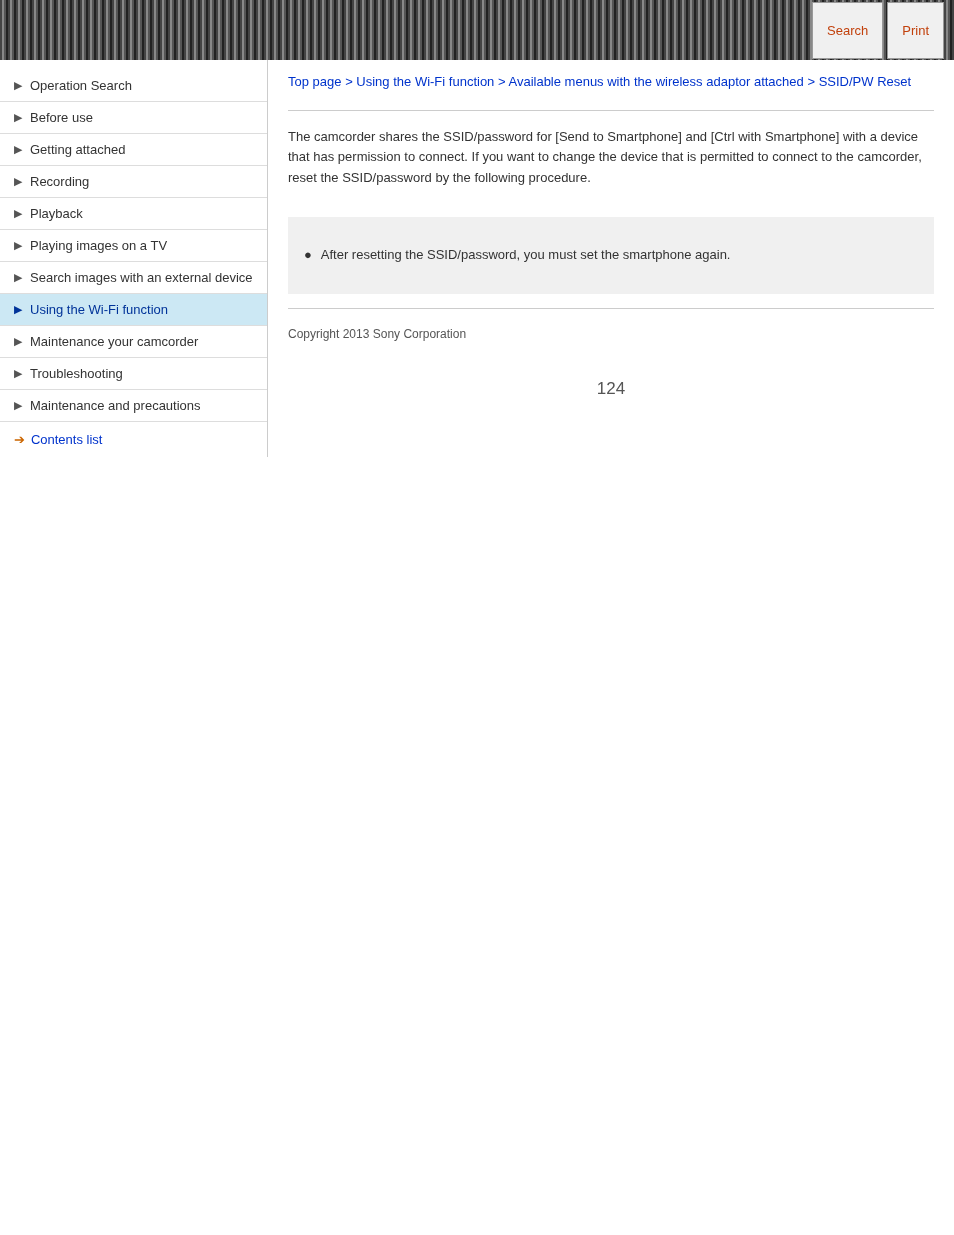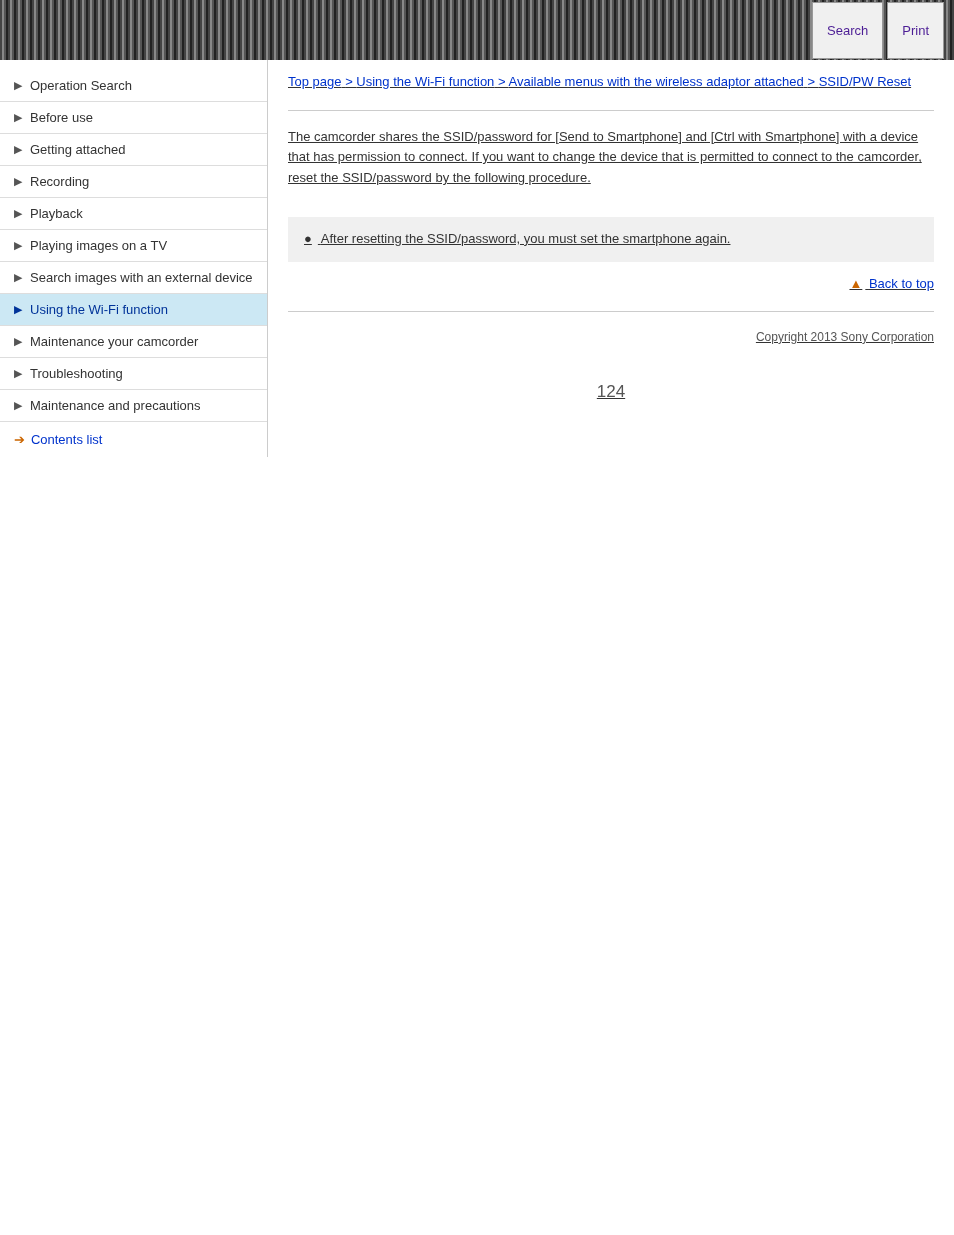--- a/index.html
+++ b/index.html
@@ -18,21 +18,21 @@
     .header-buttons {
       display: flex;
       gap: 4px;
     }
     .header-btn {
       background: #f0f0f0;
       border: 1px solid #999;
       padding: 20px 14px;
       font-size: 13px;
       cursor: pointer;
-      color: #4c1d95;
+      color: #c2410c;
     }
 
     
     .main-layout {
       display: flex;
       width: 954px;
     }
 
     
     .sidebar {
@@ -75,21 +75,20 @@
     }
     .contents-list-link .arrow-icon {
       margin-right: 6px;
       color: #cc6600;
     }
 
     
     .content-area {
       flex: 1;
       padding: 0 20px 20px 20px;
-      text-decoration: underline;
     }
 
     
     .breadcrumb {
       padding: 12px 0 10px 0;
       font-size: 13px;
       color: #0033cc;
       line-height: 1.5;
     }
     .breadcrumb a {
@@ -132,21 +131,21 @@
       border: 1px solid #333;
       padding: 1px 6px;
       font-size: 12px;
       font-family: monospace;
       background: #fff;
     }
 
     .note-box {
       background: #f0f0f0;
       border: none;
-      padding: 12px 16px;
+      padding: 28px 16px;
       margin-bottom: 14px;
       font-size: 13px;
       line-height: 1.6;
     }
     .note-box .bullet {
       margin-right: 6px;
     }
 
     .back-to-top {
       text-align: right;
@@ -163,21 +162,21 @@
       color: #cc6600;
       margin-right: 3px;
     }
 
     .footer-divider {
       border: none;
       border-top: 1px solid #ccc;
       margin: 10px 0;
     }
     .footer-text {
-      text-align: right;
+      text-align: left;
       font-size: 12px;
       color: #555;
       padding: 8px 0;
     }
     .page-number {
       text-align: center;
       font-size: 17px;
       color: #555;
       padding: 30px 0 10px 0;
     }
@@ -263,26 +262,20 @@
     <hr class="page-divider">
 
     <p class="main-text">The camcorder shares the SSID/password for [Send to Smartphone] and [Ctrl with Smartphone] with a device that has permission to connect. If you want to change the device that is permitted to connect to the camcorder, reset the SSID/password by the following procedure.</p>
 
 
     <div class="note-box">
       <span class="bullet">●</span>
       <span>After resetting the SSID/password, you must set the smartphone again.</span>
     </div>
 
-    <div class="back-to-top">
-      <a href="#">
-        <span class="triangle-up">▲</span>
-        <span>Back to top</span>
-      </a>
-    </div>
 
     <hr class="footer-divider">
 
     <div class="footer-text">Copyright 2013 Sony Corporation</div>
 
     <div class="page-number">124</div>
 
   </div>
 </div>
 

